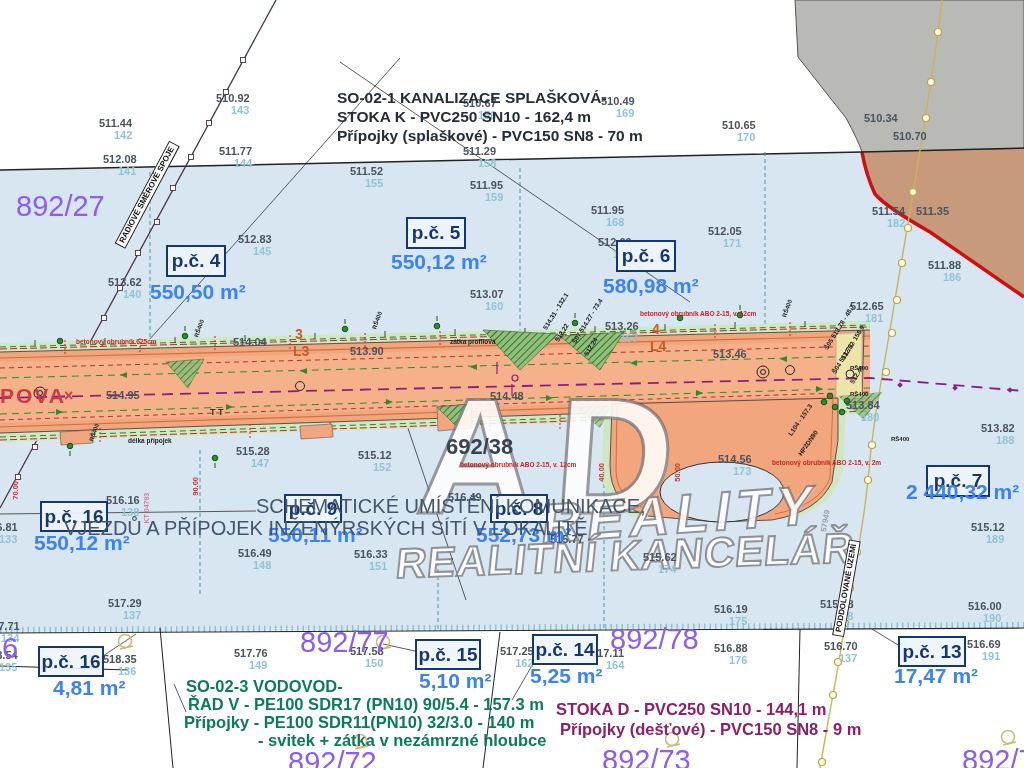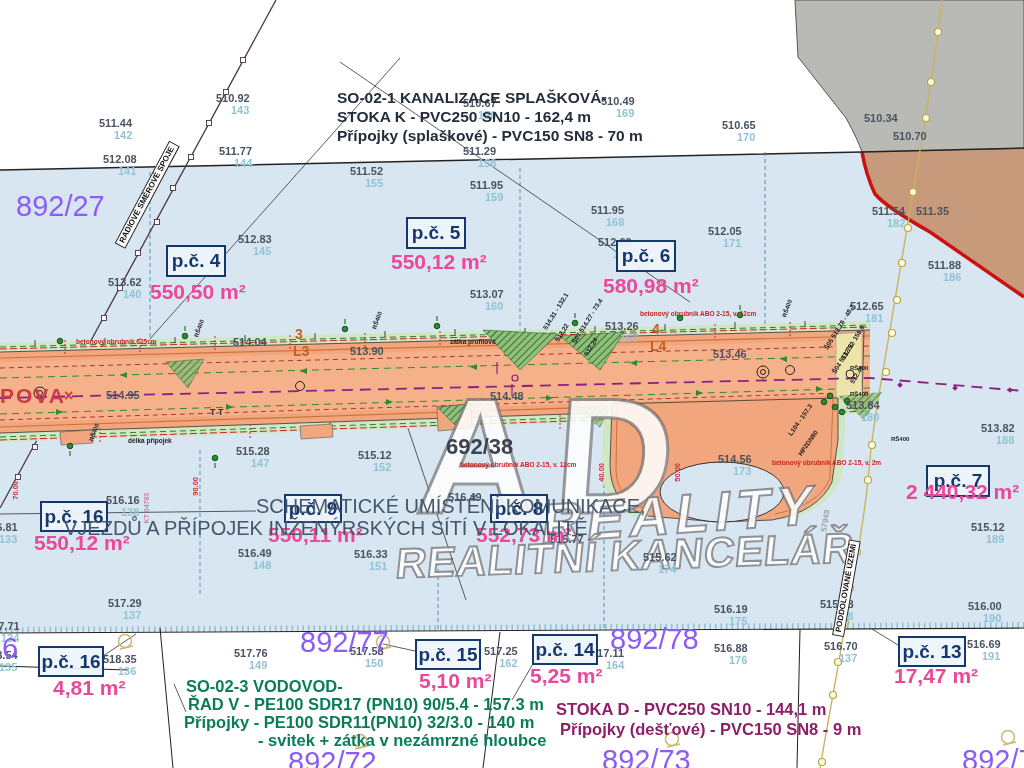--- a/index.html
+++ b/index.html
@@ -19,21 +19,21 @@
   .trs{font-size:6px;font-weight:600;color:#222;}
   .rdim{font-size:7.5px;font-weight:600;color:#cc3333;}
   .rpink{font-size:7px;font-weight:600;color:#d080a0;}
   .rgray{font-size:8px;font-weight:600;color:#9aa2aa;}
   .rsh{font-size:6.5px;font-weight:700;color:#1a1a1a;}
   .rbox{font-size:8px;font-weight:700;color:#111;background:#fff;border:1px solid #222;padding:1px 3px;}
   .tinyT{font-size:9px;font-weight:700;color:#333;}
   .pbox{position:absolute;z-index:7;border:2px solid #16366e;background:rgba(238,245,251,.92);
         color:#16366e;font-weight:700;font-size:19px;display:flex;align-items:center;
         justify-content:center;white-space:nowrap;}
-  .parea{position:absolute;z-index:7;color:#ec4899;font-weight:700;font-size:21px;white-space:nowrap;}
+  .parea{position:absolute;z-index:7;color:#3b82f6;font-weight:700;font-size:21px;white-space:nowrap;}
   .tb{position:absolute;z-index:8;white-space:nowrap;line-height:1;}
   .so1{font-size:15.5px;font-weight:700;color:#242e3a;}
   .schem{font-size:20px;font-weight:400;color:#44566b;}
   .so3{font-size:16.5px;font-weight:700;color:#0a7c58;}
   .so2{font-size:16.5px;font-weight:700;color:#8e2069;}
   .wm{position:absolute;z-index:5;pointer-events:none;font-weight:800;
       color:rgba(250,250,250,0.10);-webkit-text-stroke:2px rgba(80,80,85,.60);
       text-shadow:1px 1px 0 rgba(255,255,255,.75),-1px -1px 0 rgba(255,255,255,.45);}
   #wm-ad{left:418px;top:362px;font-size:165px;letter-spacing:18px;
          -webkit-text-stroke:3px rgba(75,75,80,.55);transform:skewX(-4deg);}
@@ -345,21 +345,21 @@
       <div class="lbl elev" style="left: 643px; top: 552px;">515.62<span class="sub">174</span></div>
       <div class="lbl elev" style="left: 820px; top: 599px;">515.98<span class="sub">178</span></div>
       <div class="lbl elev" style="left: 714px; top: 604px;">516.19<span class="sub">175</span></div>
       <div class="lbl elev" style="left: 968px; top: 601px;">516.00<span class="sub">190</span></div>
       <div class="lbl elev" style="left: 108px; top: 598px;">517.29<span class="sub">137</span></div>
       <div class="lbl elev" style="left: -14px; top: 621px;">517.71<span class="sub">134</span></div>
       <div class="lbl elev" style="left: -16px; top: 650px;">518.54<span class="sub">135</span></div>
       <div class="lbl elev" style="left: 103px; top: 654px;">518.35<span class="sub">136</span></div>
       <div class="lbl elev" style="left: 234px; top: 648px;">517.76<span class="sub">149</span></div>
       <div class="lbl elev" style="left: 350px; top: 646px;">517.58<span class="sub">150</span></div>
-      <div class="lbl elev" style="left: 484px; top: 646px; text-align: center;">517.25<span class="sub">162</span></div>
+      <div class="lbl elev" style="left: 500px; top: 646px; text-align: center;">517.25<span class="sub">162</span></div>
       <div class="lbl elev" style="left: 591px; top: 648px;">517.11<span class="sub">164</span></div>
       <div class="lbl elev" style="left: 714px; top: 643px;">516.88<span class="sub">176</span></div>
       <div class="lbl elev" style="left: 824px; top: 641px;">516.70<span class="sub">137</span></div>
       <div class="lbl elev" style="left: 967px; top: 639px;">516.69<span class="sub">191</span></div>
       <div class="lbl big" style="left: 16px; top: 192px;">892/27</div>
       <div class="lbl big" style="left: 300px; top: 628px;">892/77</div>
       <div class="lbl big" style="left: 610px; top: 625px;">892/78</div>
       <div class="lbl big" style="left: 288px; top: 748px;">892/72</div>
       <div class="lbl big" style="left: 602px; top: 746px;">892/73</div>
       <div class="lbl big" style="left: 962px; top: 746px;">892/7</div>

